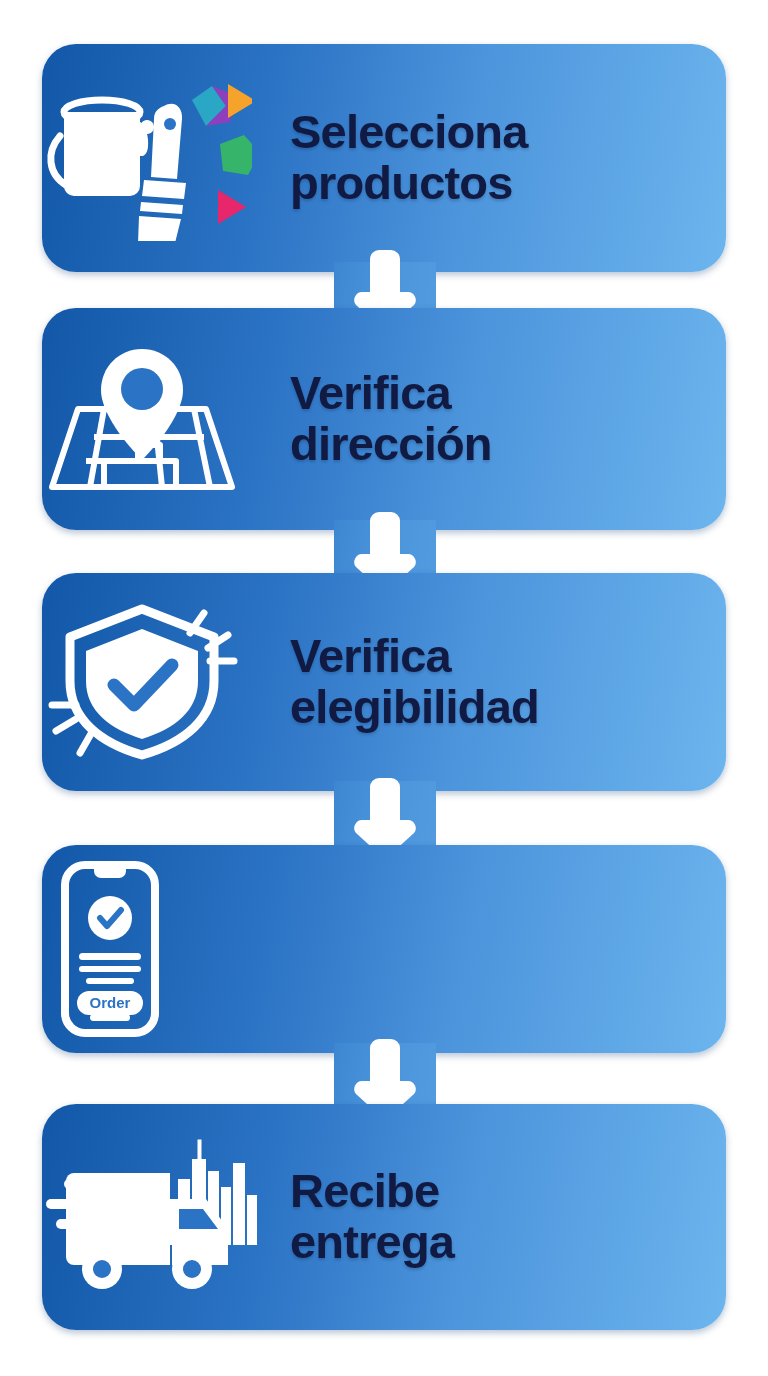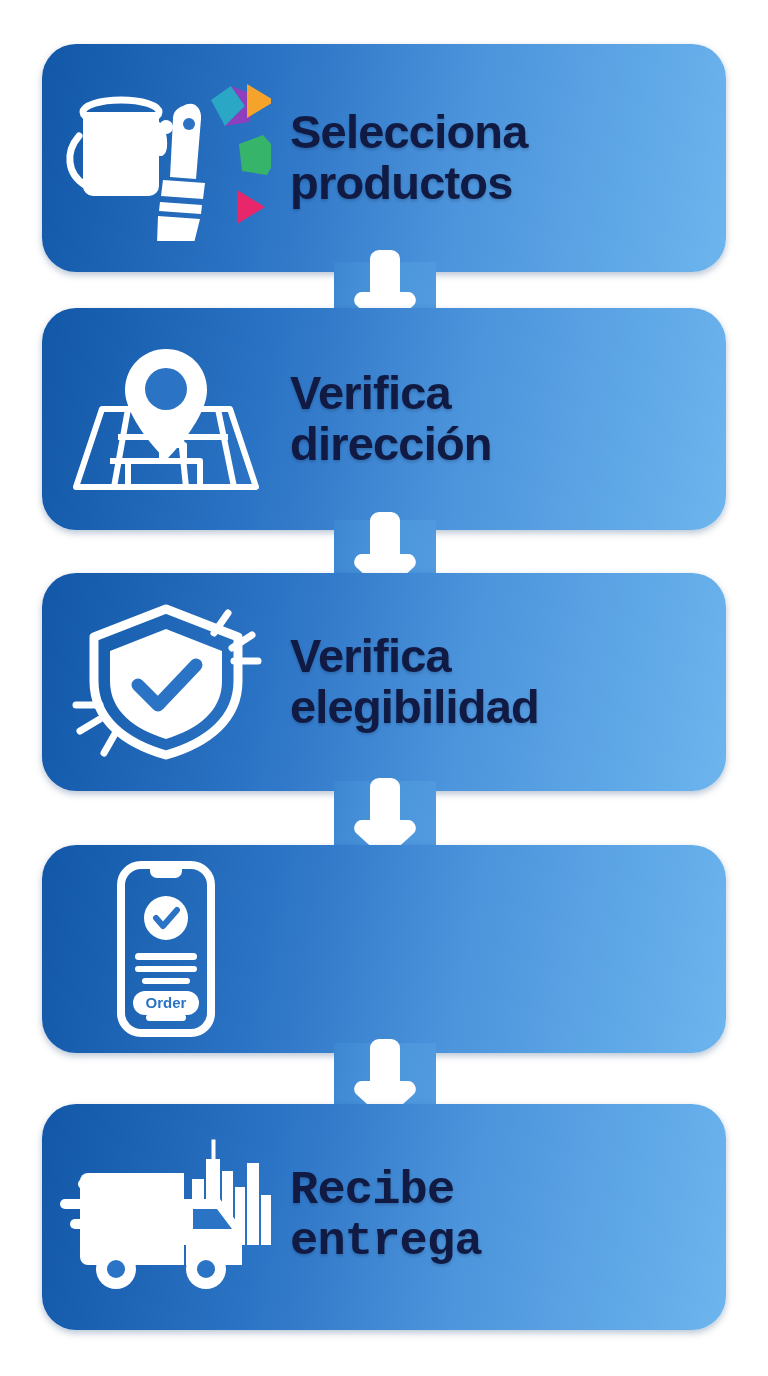--- a/index.html
+++ b/index.html
@@ -32,21 +32,21 @@
     display: flex;
     align-items: center;
     overflow: hidden;
   }
 
   .step-icon {
     flex: 0 0 248px;
     height: 100%;
     display: flex;
     align-items: center;
-    justify-content: center;
+    justify-content: flex-start;
   }
   .step-icon svg { display: block; }
 
   .step-label {
     flex: 1 1 auto;
     padding-right: 26px;
     color: #101a42;
     font-weight: 700;
     font-size: 47px;
     line-height: 1.08;
@@ -65,21 +65,21 @@
     align-items: center;
     justify-content: center;
   }
   .connector svg { display: block; }
 
   
   #step-1 { top: 44px;   height: 228px; }
   #step-2 { top: 308px;  height: 222px; }
   #step-3 { top: 573px;  height: 218px; }
   #step-4 { top: 845px;  height: 208px; }
-  #step-5 { top: 1104px; height: 226px; font-family: Liberation Mono, monospace; }
+  #step-5 { top: 1104px; height: 226px; }
 
   #connector-1 { top: 262px;  height: 56px; }
   #connector-2 { top: 520px;  height: 63px; }
   #connector-3 { top: 781px;  height: 74px; }
   #connector-4 { top: 1043px; height: 71px; }
 </style>
 </head>
 <body>
 
 <div class="infographic">

